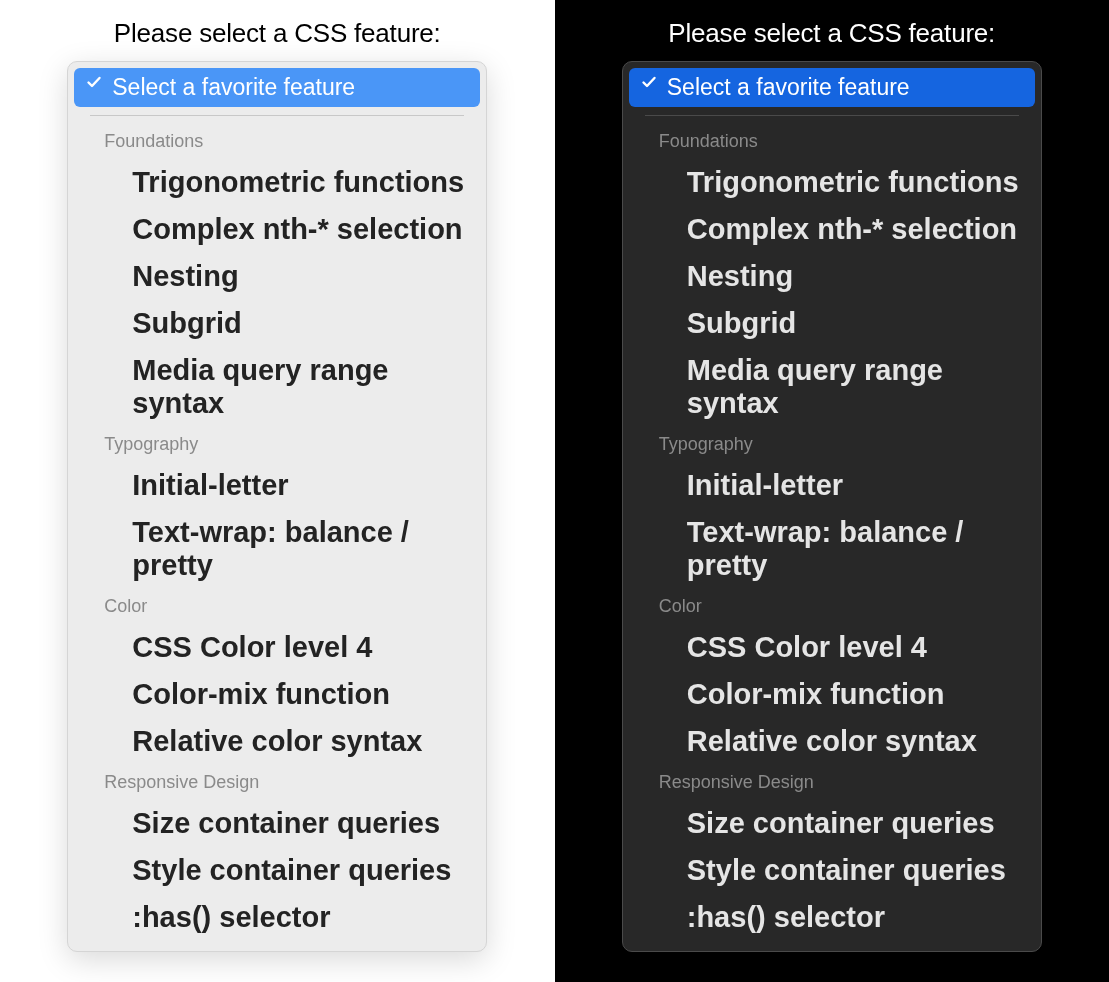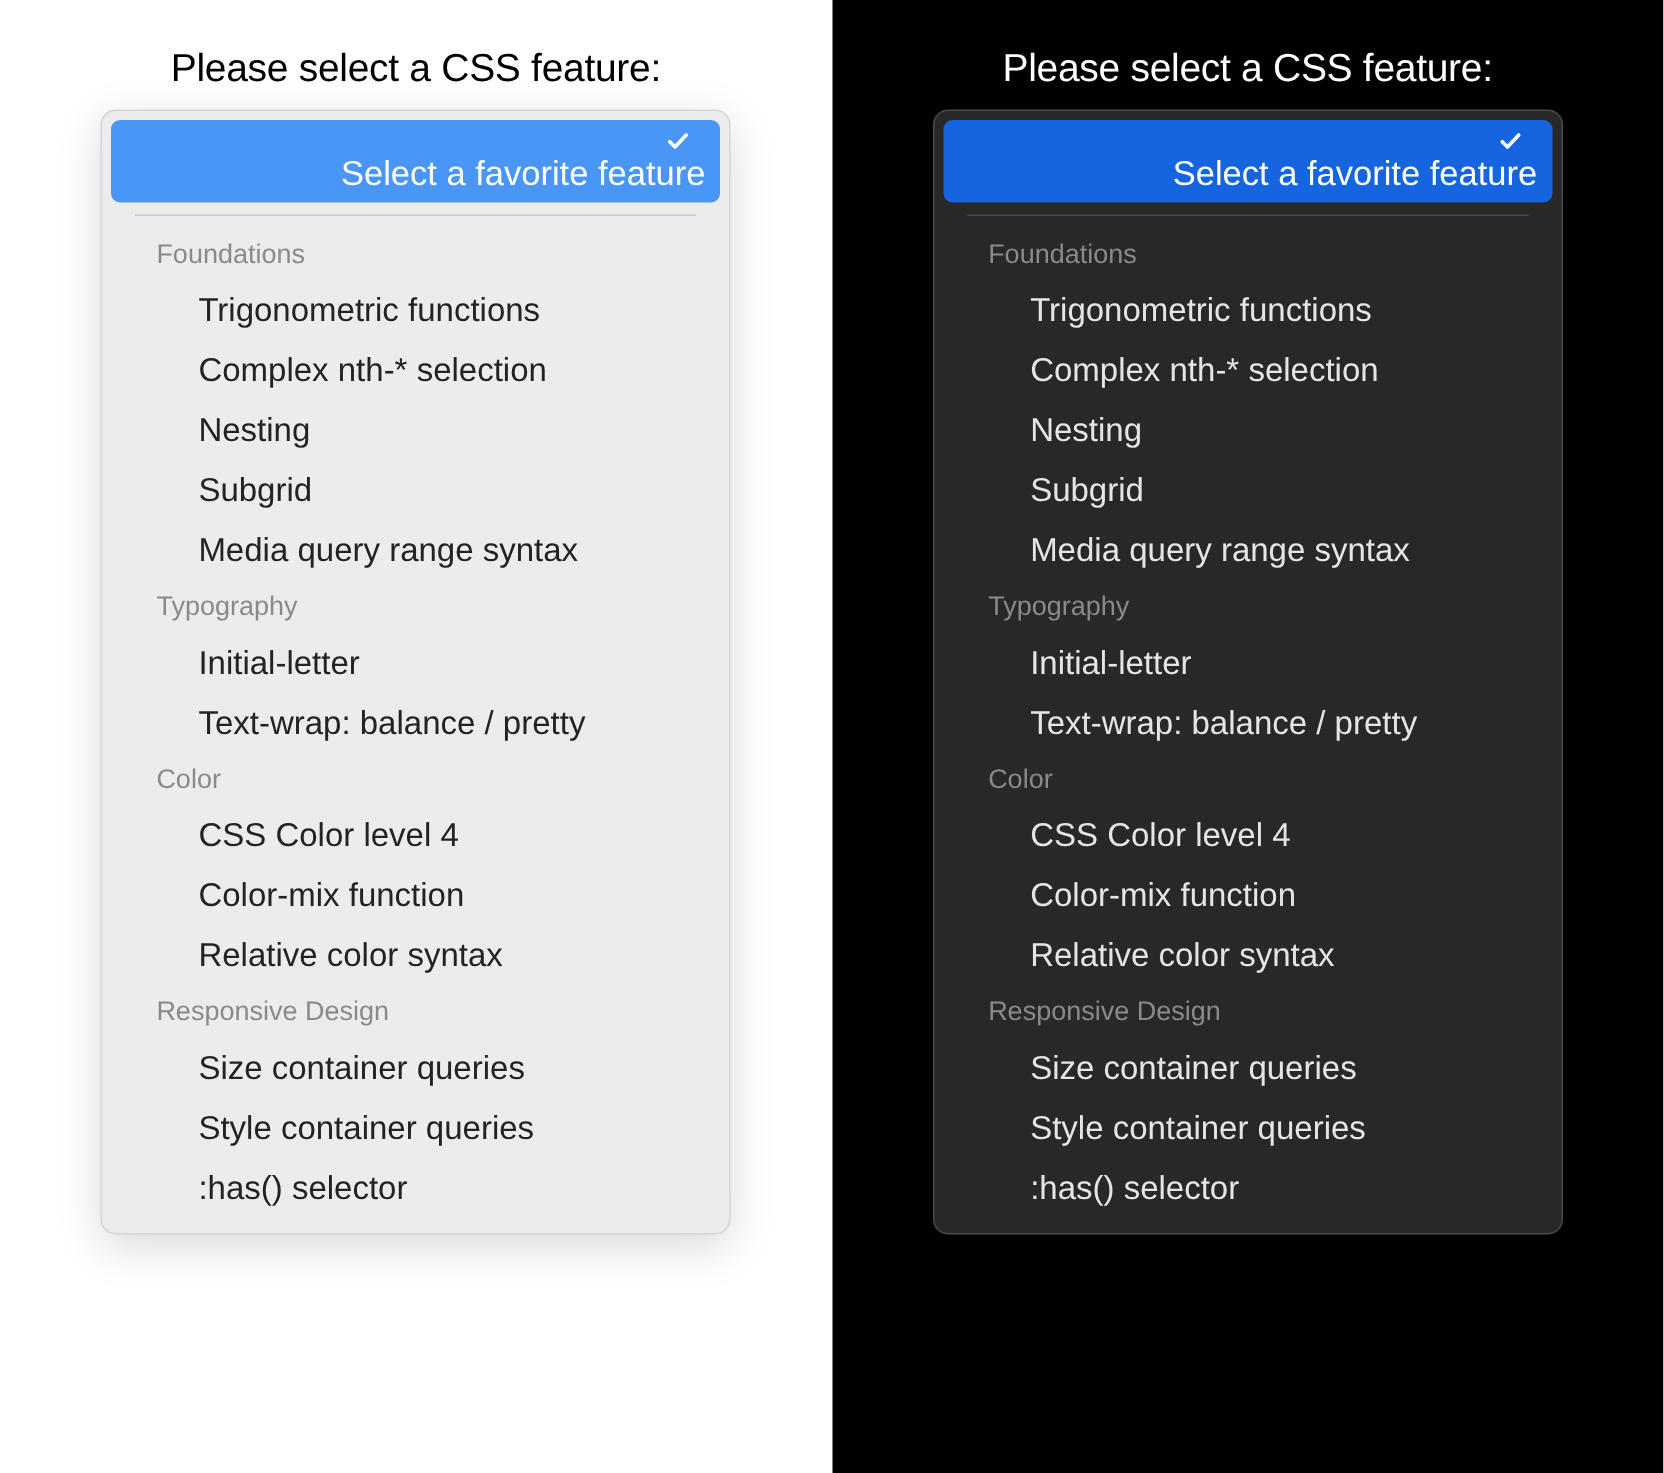--- a/index.html
+++ b/index.html
@@ -8,21 +8,21 @@
       box-sizing: border-box;
     }
     body {
       font-family: -apple-system, BlinkMacSystemFont, "Segoe UI", Helvetica, Arial, sans-serif;
       display: flex;
       width: 1109px;
       height: 982px;
     }
     .panel {
       width: 50%;
-      padding: 30px 50px 40px 50px;
+      padding: 18px 50px 40px 50px;
       display: flex;
       flex-direction: column;
       align-items: center;
     }
     .panel-light {
       background: #ffffff;
       color: #000000;
     }
     .panel-dark {
       background: #000000;
@@ -44,25 +44,24 @@
     .panel-light .dropdown {
       background: #ececec;
       border: 1px solid #d5d5d5;
     }
     .panel-dark .dropdown {
       background: #282828;
       border: 1px solid #4a4a4a;
     }
     .selected-row {
       display: flex;
-      align-items: flex-end;
+      align-items: flex-start;
       border-radius: 6px;
       padding: 6px 10px 6px 12px;
       margin-bottom: 8px;
-      flex-direction: column;
     }
     .panel-light .selected-row {
       background: #4a96f7;
       color: #ffffff;
     }
     .panel-dark .selected-row {
       background: #1565e0;
       color: #ffffff;
     }
     .check-icon {
@@ -95,22 +94,22 @@
       font-weight: 400;
       padding: 7px 0 7px 30px;
     }
     .panel-light .group-label {
       color: #8a8a8a;
     }
     .panel-dark .group-label {
       color: #8a8a8a;
     }
     .option-item {
-      font-size: 22px;
-      font-weight: 400;
+      font-size: 29px;
+      font-weight: 700;
       padding: 7px 0 7px 58px;
       cursor: pointer;
     }
     .panel-light .option-item {
       color: #232323;
     }
     .panel-dark .option-item {
       color: #e5e5e5;
     }
   </style>

